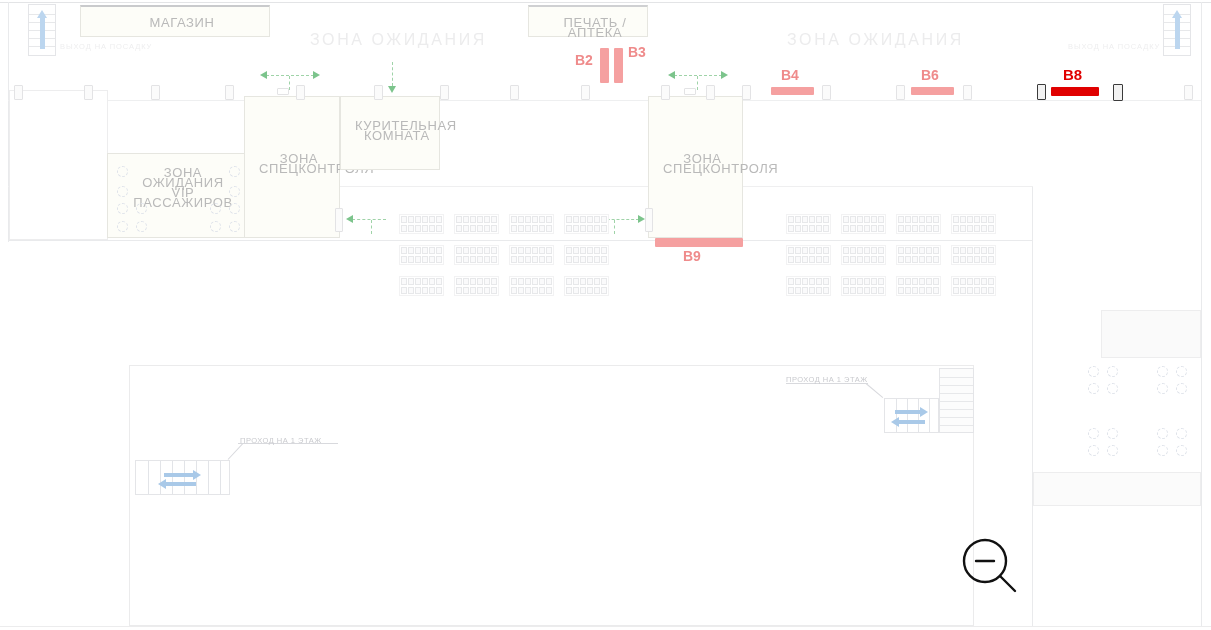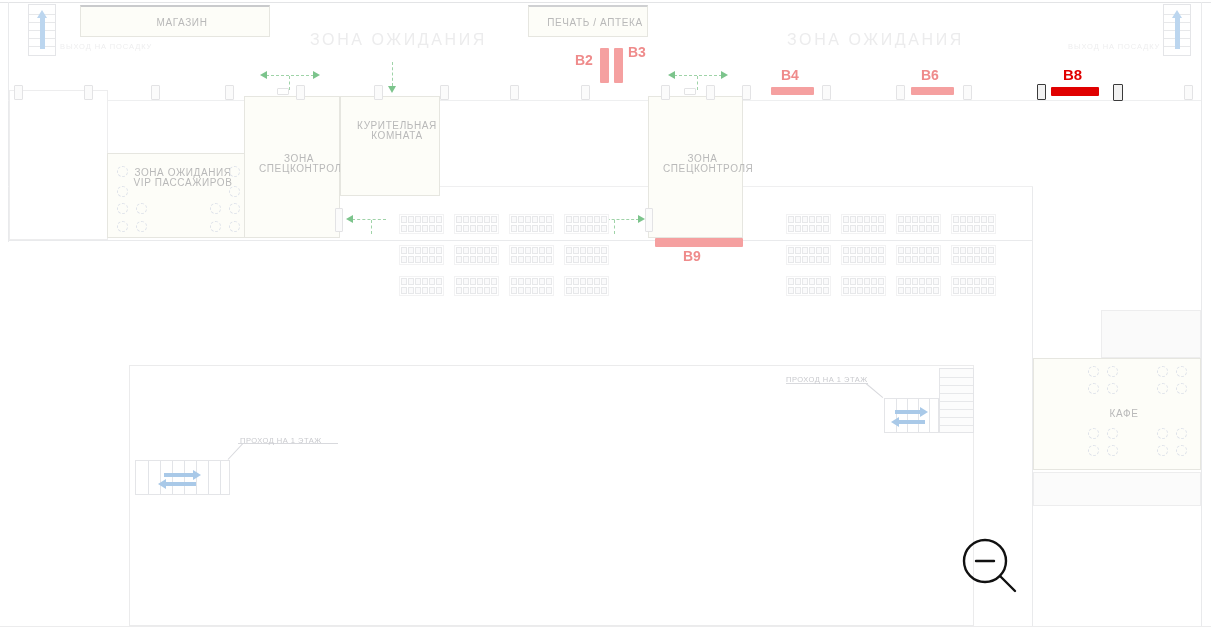--- a/index.html
+++ b/index.html
@@ -32,21 +32,21 @@
     position:absolute;
     background:#ffffff;
     border:1px solid #ededee;
     box-sizing:border-box;
   }
   .room-label{
     position:absolute;
     left:14px;right:0;
     text-align:center;
     color:#b9b9b9;
-    font-size:10px;
+    font-size:13px;
     letter-spacing:.6px;
     line-height:10px;
     text-transform:uppercase;
     pointer-events:none;
   }
 
   
   .zone-heading{
     position:absolute;
     color:#ececed;
@@ -210,34 +210,31 @@
   <div class="table-round" style="left:117px;top:221px;"></div>
   <div class="table-round" style="left:136px;top:221px;"></div>
   <div class="table-round" style="left:210px;top:221px;"></div>
   <div class="table-round" style="left:229px;top:221px;"></div>
 
   <div class="room" style="left:244px;top:96px;width:96px;height:142px;">
     <div class="room-label" style="top:57px;white-space:pre-line;">ЗОНА
 СПЕЦКОНТРОЛЯ</div>
   </div>
 
-  <div class="room" style="left:340px;top:96px;width:100px;height:100px;">
+  <div class="room" style="left:340px;top:96px;width:100px;height:74px;">
     <div class="room-label" style="top:24px;white-space:pre-line;">КУРИТЕЛЬНАЯ
 КОМНАТА</div>
   </div>
 
   <div class="room" style="left:648px;top:96px;width:95px;height:142px;">
     <div class="room-label" style="top:57px;white-space:pre-line;">ЗОНА
 СПЕЦКОНТРОЛЯ</div>
   </div>
 
   <div class="room-white" style="left:1101px;top:310px;width:100px;height:48px;background:#fafafa;"></div>
-  <div class="room" style="left:1033px;top:358px;width:168px;height:112px;">
-    <div class="room-label" style="top:50px;">КАФЕ</div>
-  </div>
 
   <div class="table-round" style="left:1088px;top:366px;"></div>
   <div class="table-round" style="left:1107px;top:366px;"></div>
   <div class="table-round" style="left:1088px;top:383px;"></div>
   <div class="table-round" style="left:1107px;top:383px;"></div>
   <div class="table-round" style="left:1157px;top:366px;"></div>
   <div class="table-round" style="left:1176px;top:366px;"></div>
   <div class="table-round" style="left:1157px;top:383px;"></div>
   <div class="table-round" style="left:1176px;top:383px;"></div>
   <div class="table-round" style="left:1088px;top:428px;"></div>

